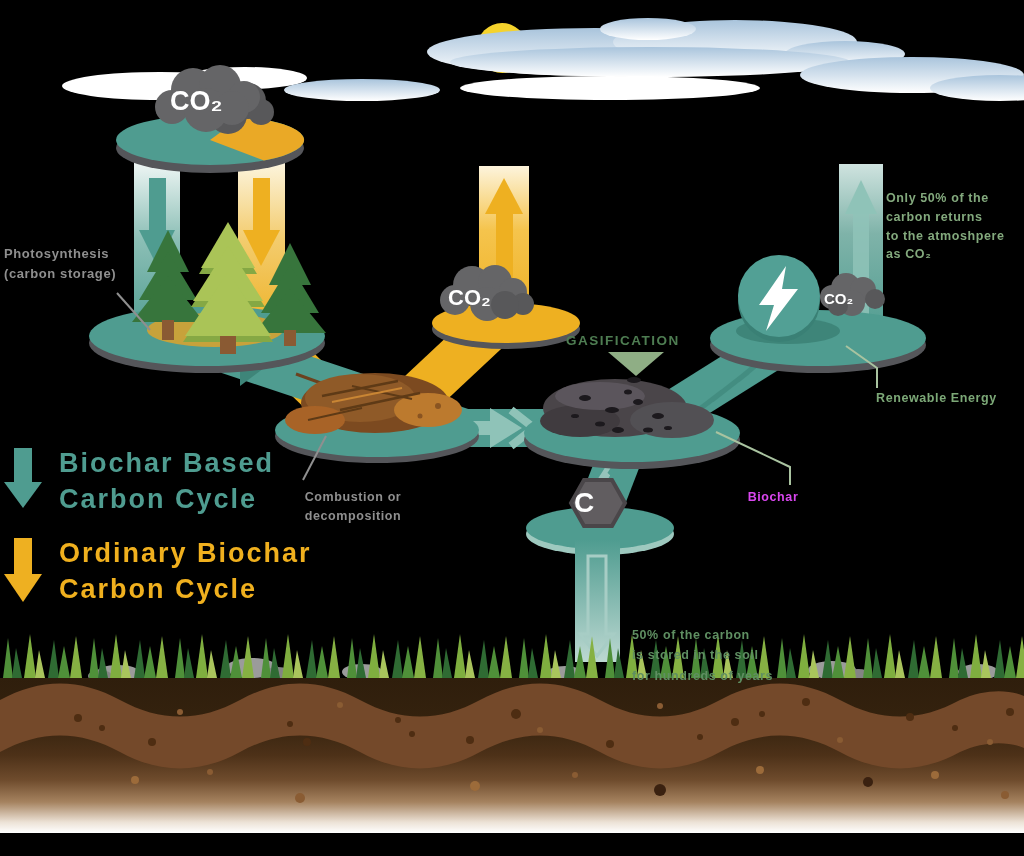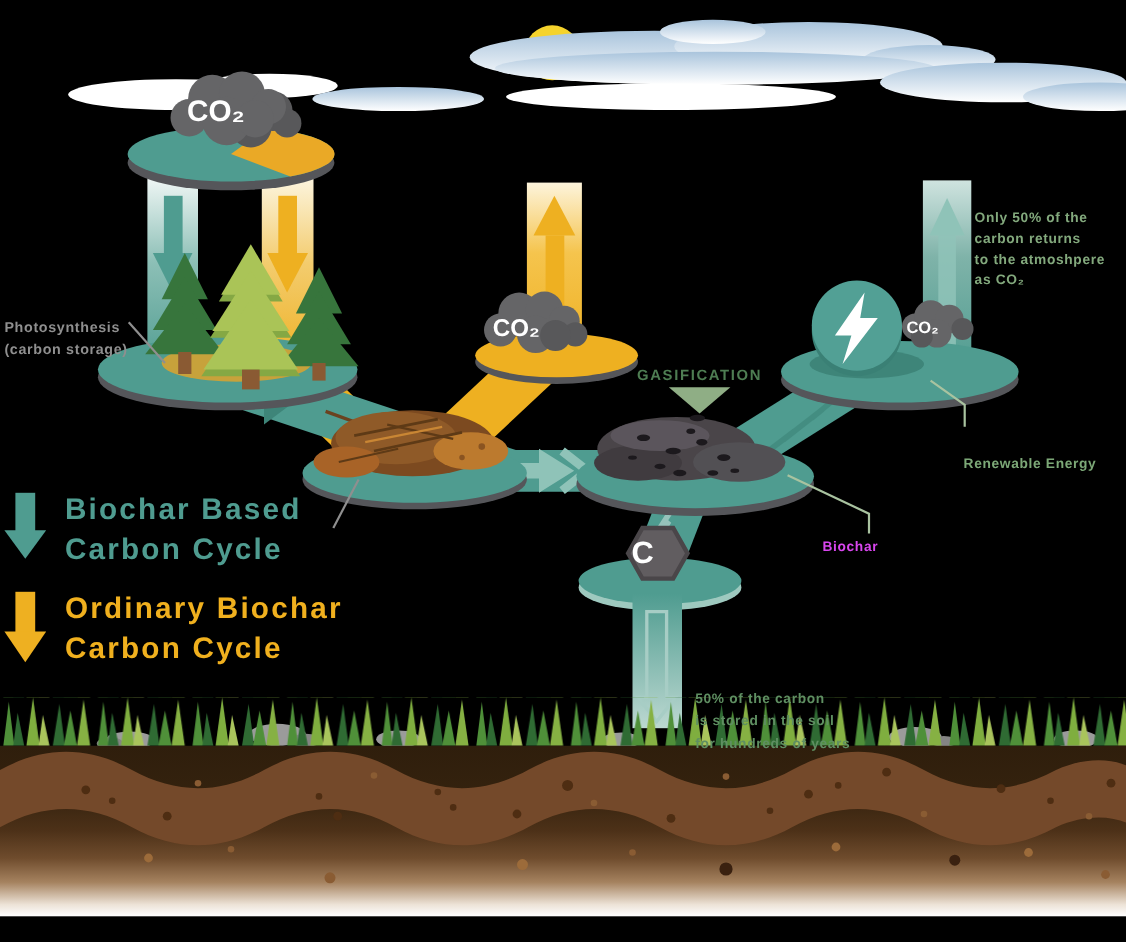--- a/index.html
+++ b/index.html
@@ -332,43 +332,45 @@
       <circle cx="575" cy="775" r="3" fill="#8a5c33"></circle>
           <circle cx="660" cy="790" r="6" fill="#3a2110"></circle>
       <circle cx="760" cy="770" r="4" fill="#9c6b3a"></circle>
           <circle cx="868" cy="782" r="5" fill="#3a2110"></circle>
       <circle cx="935" cy="775" r="4" fill="#9c6b3a"></circle>
           <circle cx="1005" cy="795" r="4" fill="#8a5c33"></circle>
     </g>
   </g>
 </svg>
 
-<div class="lbl lbl-gray" style="left:4px;top:244px;width:170px;margin-top:44px;">Photosynthesis
+<div class="lbl lbl-gray" style="left:4px;top:244px;width:170px;">Photosynthesis
 (carbon storage)</div>
 
 <div class="co2" style="left:170px;top:86px;width:84px;font-size:27px;">CO₂</div>
 
 
 <div class="co2" style="left:448px;top:285px;width:80px;font-size:22px;">CO₂</div>
 
-<div class="lbl lbl-green-dark" style="left:566px;top:331px;width:140px;text-align:center;">GASIFICATION</div>
+<div class="lbl lbl-green-dark" style="left:566px;top:331px;width:140px;">GASIFICATION</div>
 
 <div class="co2" style="left:824px;top:290px;width:58px;font-size:15px;">CO₂</div>
 
 <div class="lbl lbl-sage" style="left:886px;top:189px;width:140px;">Only 50% of the
 carbon returns
 to the atmoshpere
 as CO₂</div>
 
-<div class="lbl lbl-renew" style="left:876px;top:412px;width:140px;">Renewable Energy</div>
+<div class="lbl lbl-renew" style="left:876px;top:389px;width:140px;">Renewable Energy</div>
 
 <div class="lbl lbl-biochar" style="left:733px;top:488px;width:80px;text-align:center;">Biochar</div>
 
 <div class="co2" style="left:574px;top:487px;width:48px;font-size:28px;">C</div>
 
+<div class="lbl lbl-gray" style="left:299px;top:488px;width:108px;text-align:center;font-size:12.5px;">Combustion or
+decomposition</div>
 
 <div class="lbl lbl-green" style="left:632px;top:581px;width:170px;margin-top:44px;">50% of the carbon
 is stored in the soil
 for hundreds of years</div>
 
 <div class="legend-txt legend-teal" style="left:40px;top:446px;">Biochar Based
 Carbon Cycle</div>
 
 <div class="legend-txt legend-yellow" style="left:40px;top:536px;">Ordinary Biochar
 Carbon Cycle</div>

